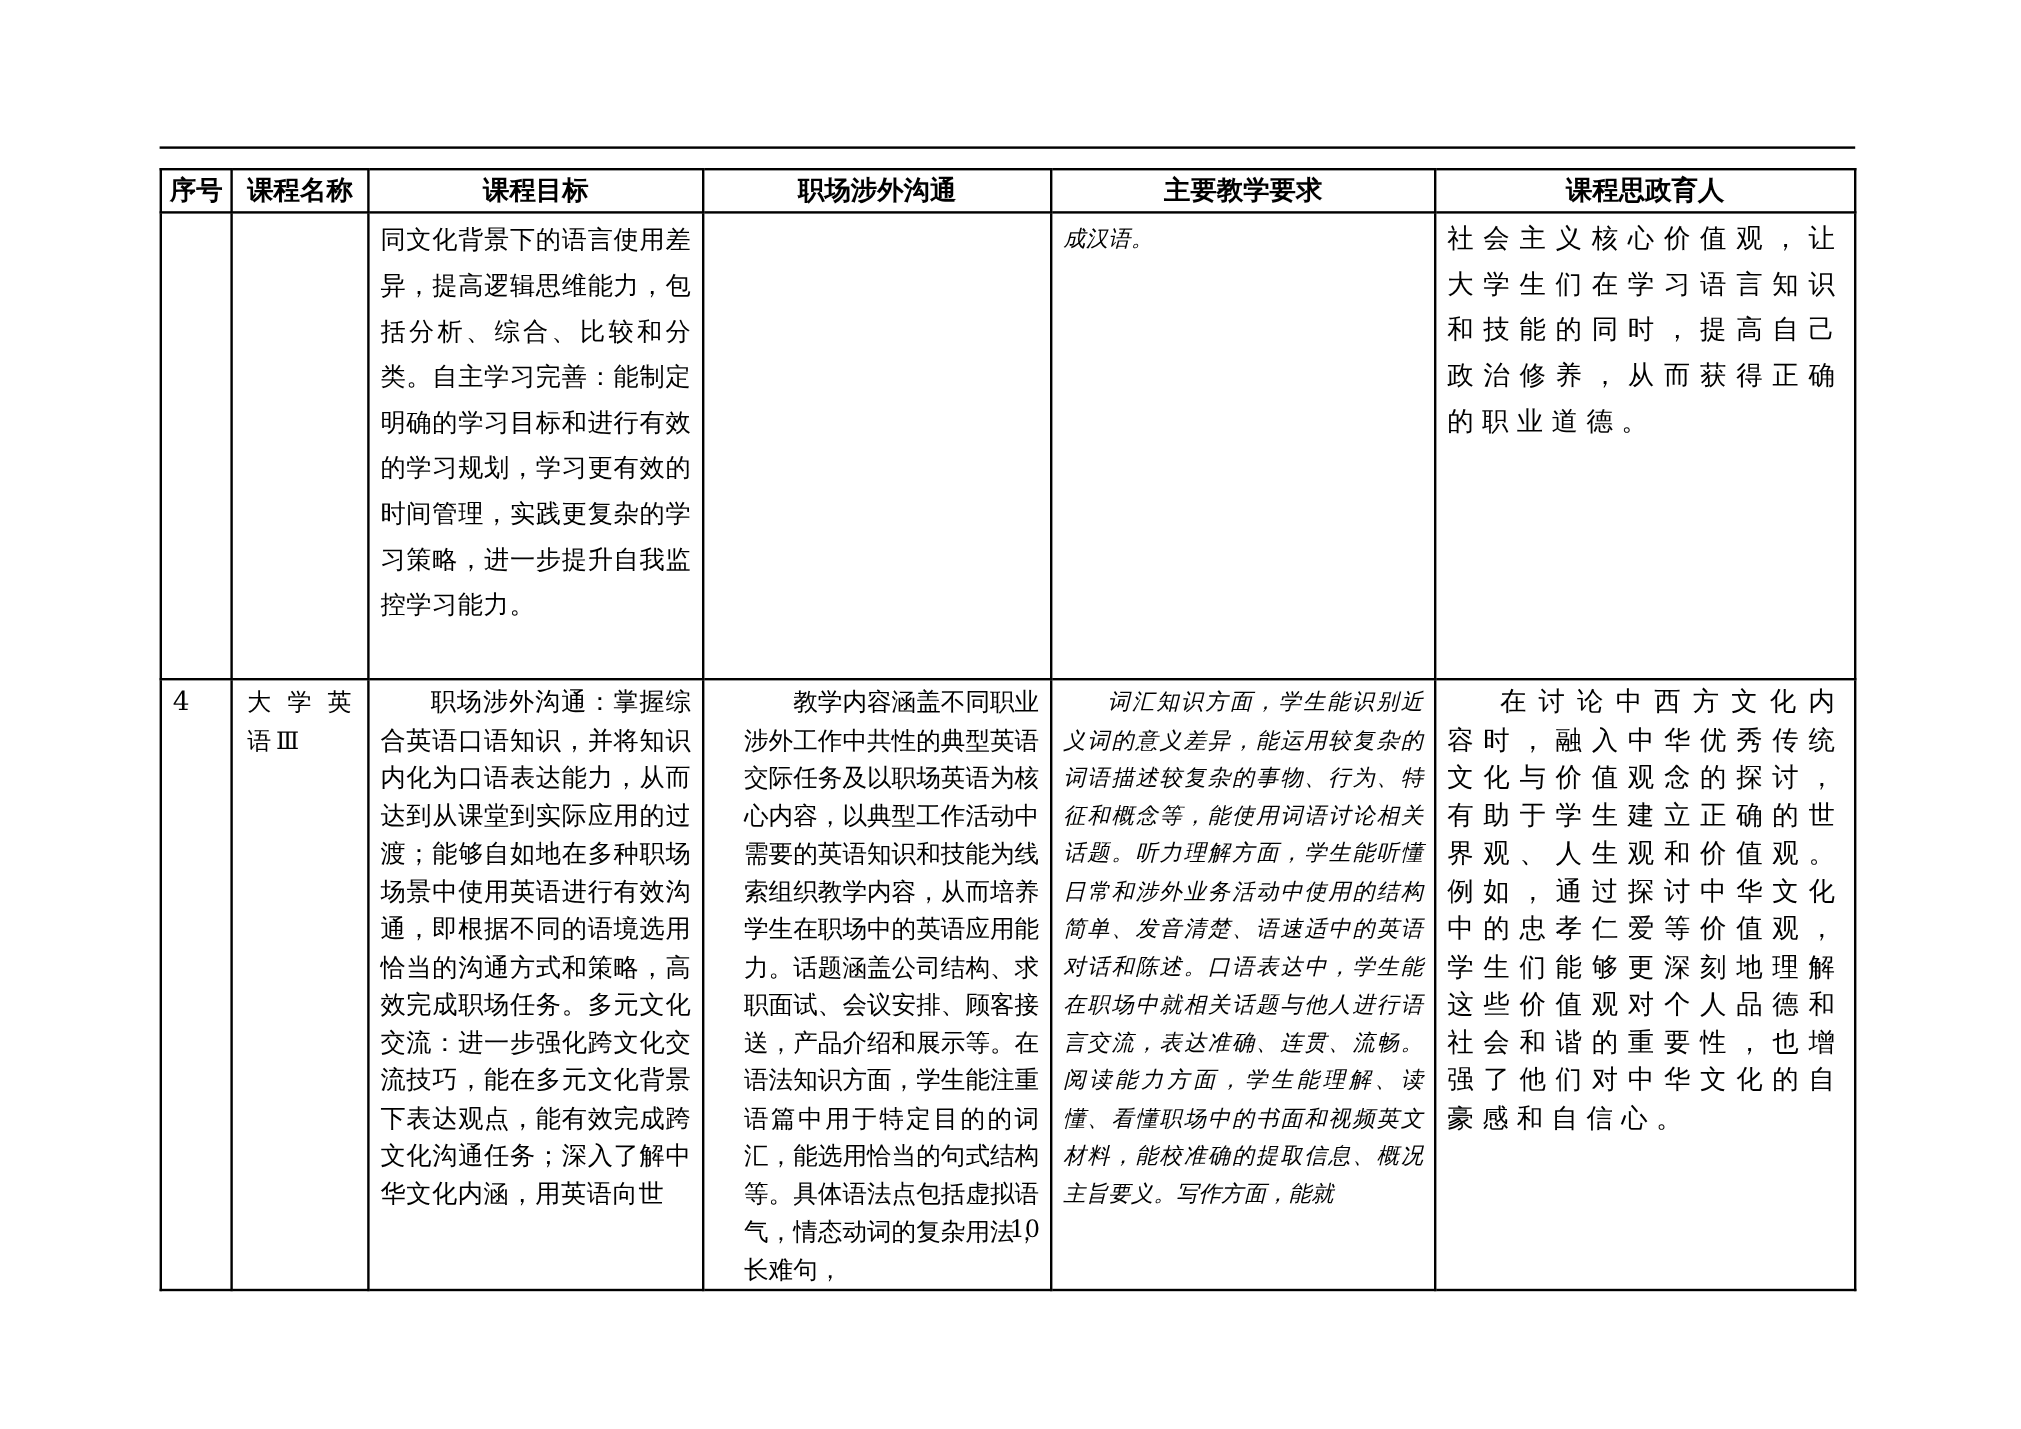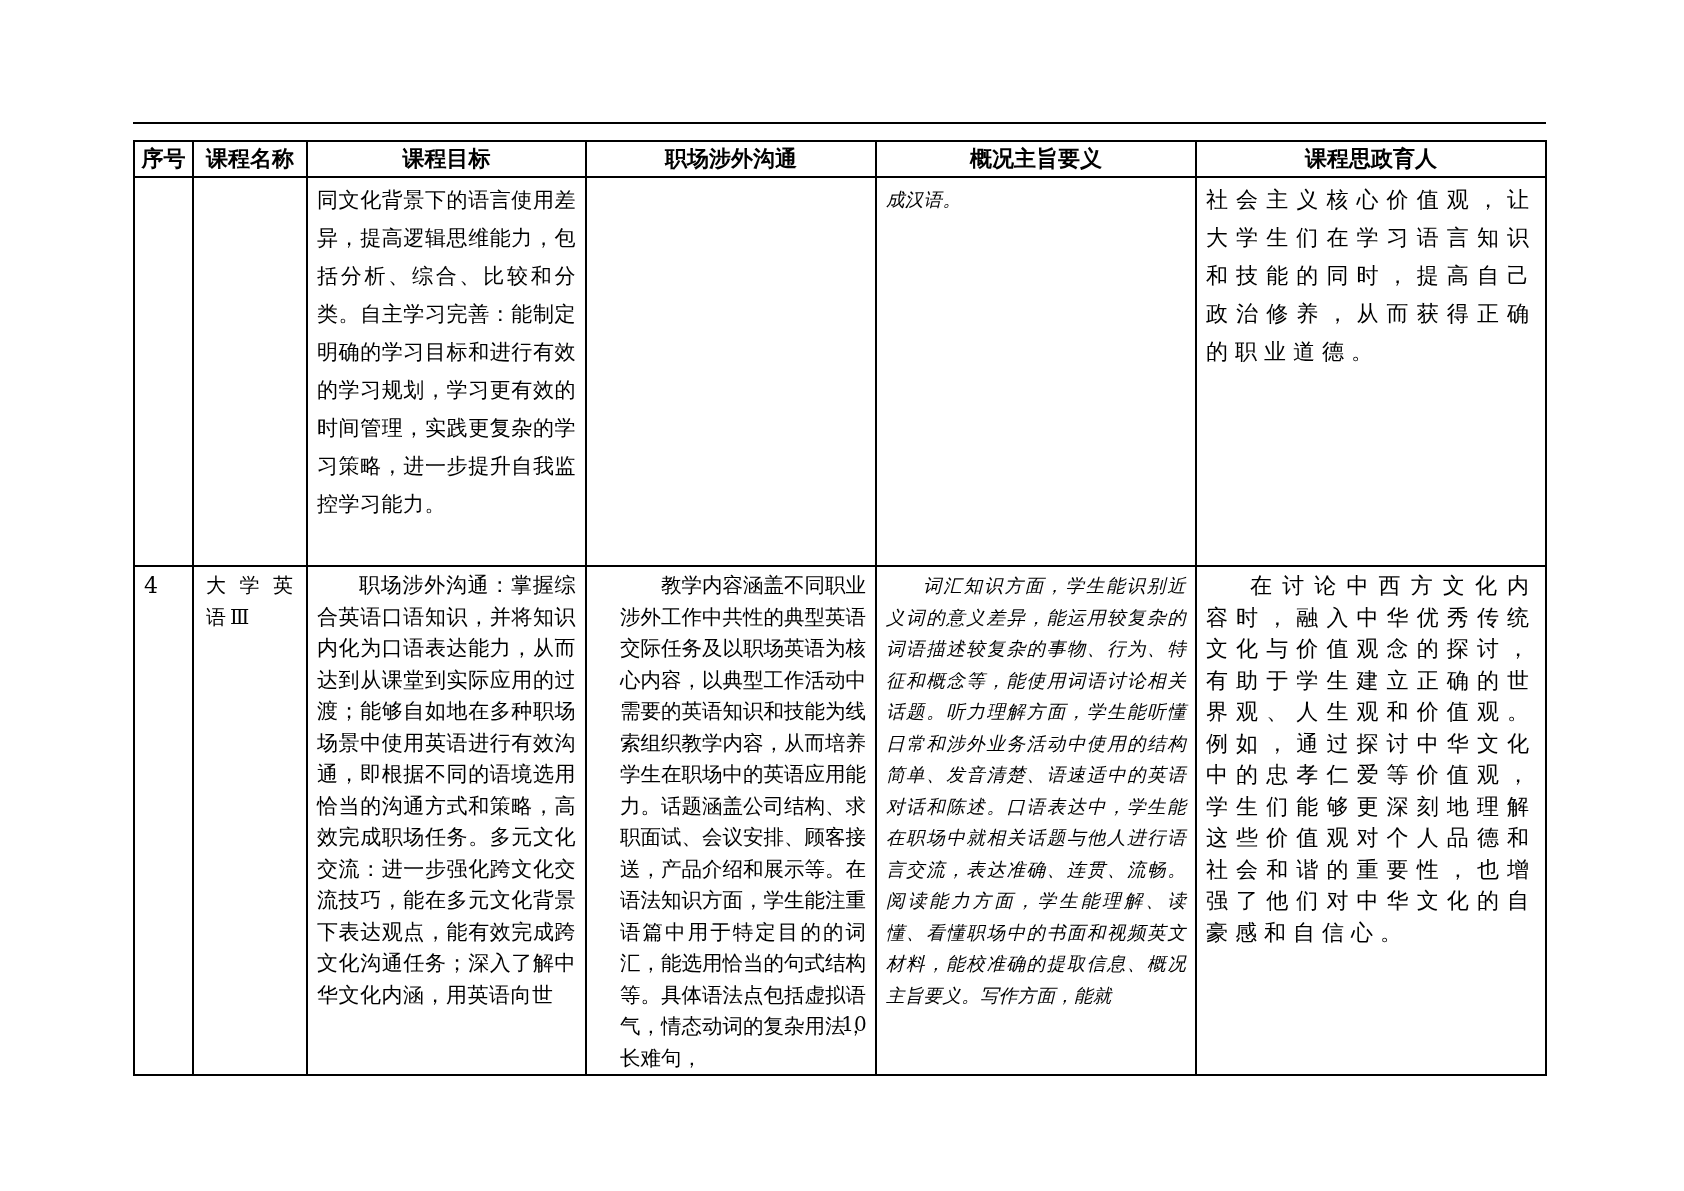--- a/index.html
+++ b/index.html
@@ -100,21 +100,21 @@
     <col style="width:290px">
     <col style="width:320px">
     <col style="width:350px">
   </colgroup>
   <thead>
     <tr>
       <th>序号</th>
       <th>课程名称</th>
       <th>课程目标</th>
       <th>职场涉外沟通</th>
-      <th>概况主旨要义</th>
+      <th>主要教学要求</th>
       <th>课程思政育人</th>
     </tr>
   </thead>
   <tbody>
     <tr class="row-cont">
       <td class="c-seq"></td>
       <td class="c-course"></td>
       <td class="c-obj">同文化背景下的语言使用差异，提高逻辑思维能力，包括分析、综合、比较和分类。自主学习完善：能制定明确的学习目标和进行有效的学习规划，学习更有效的时间管理，实践更复杂的学习策略，进一步提升自我监控学习能力。</td>
       <td class="c-content"></td>
       <td class="c-req">成汉语。</td>

